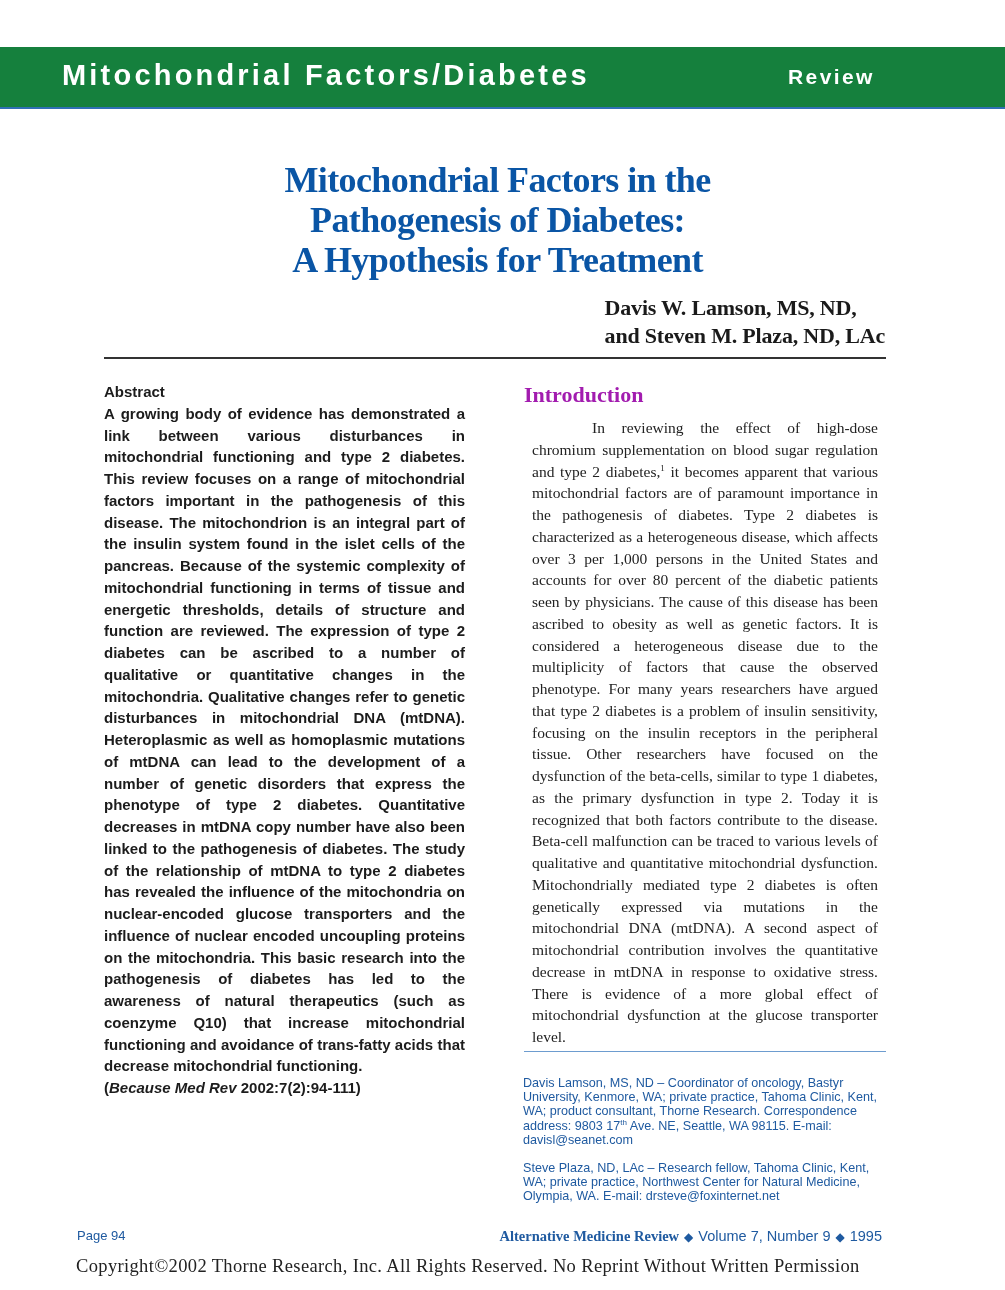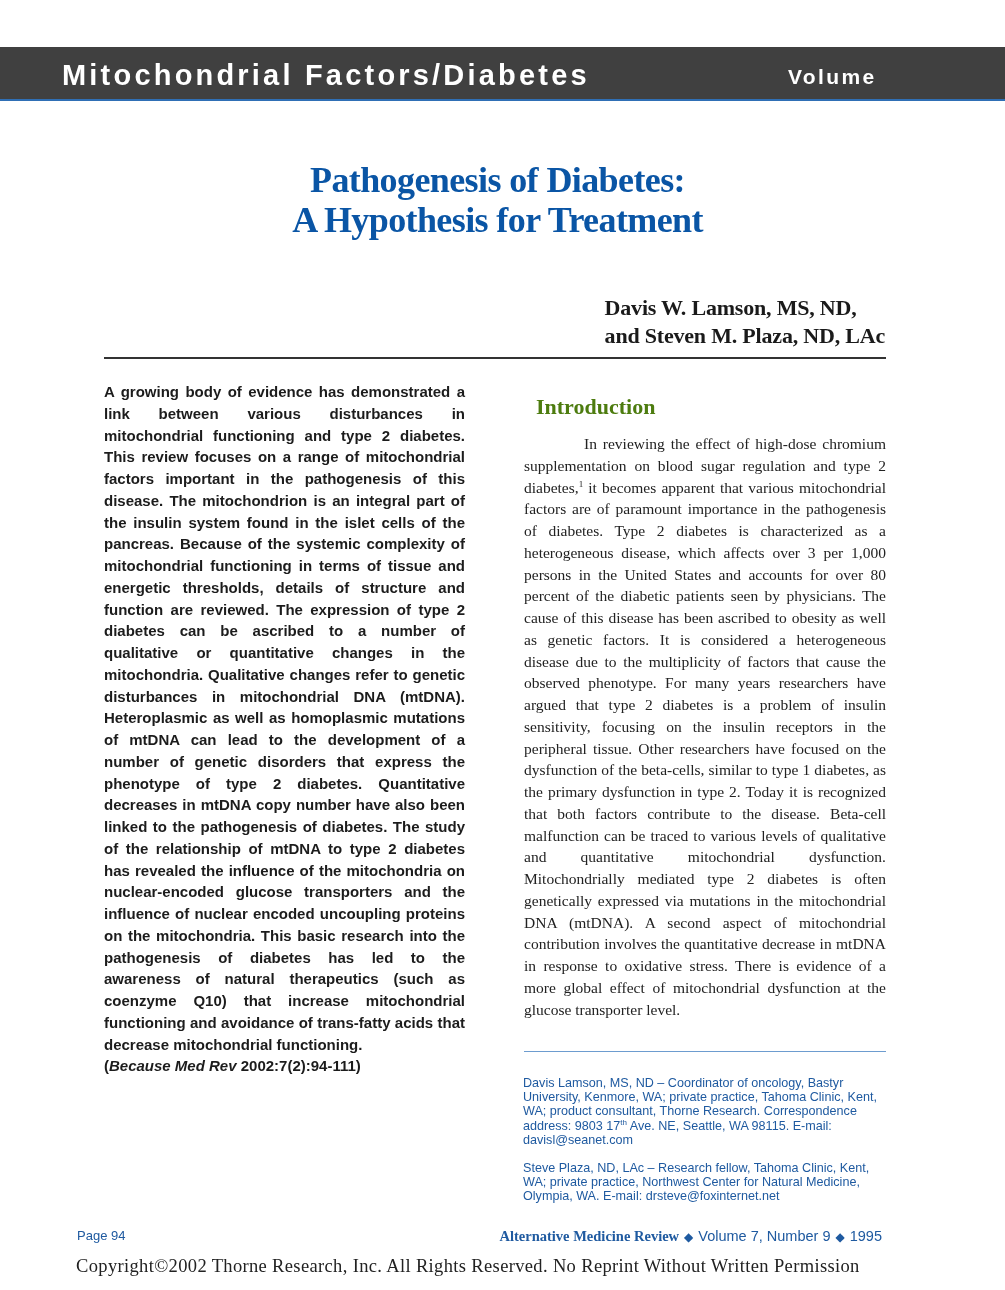--- a/index.html
+++ b/index.html
@@ -1,20 +1,20 @@
 <!DOCTYPE html>
 <html><head>
 <meta charset="utf-8">
 <style>
   html, body { margin: 0; padding: 0; background: #ffffff; }
   body { width: 1005px; height: 1290px; position: relative; overflow: hidden; }
 
   .band {
-    position: absolute; left: 0; top: 47px; width: 1005px; height: 54px;
-    background: #404040;
+    position: absolute; left: 0; top: 47px; width: 1005px; height: 62px;
+    background: #15803d;
     border-bottom: 2px solid #2f6fb5;
     box-sizing: border-box;
   }
   .band-title {
     position: absolute; left: 62px; top: 12px;
     font-family: "Liberation Sans", sans-serif; font-weight: bold;
     font-size: 29px; letter-spacing: 3.2px; color: #ffffff;
     white-space: nowrap;
   }
   .band-review {
@@ -51,24 +51,24 @@
   .abstract-body { margin: 0; text-align: justify; }
   .abstract-cite { margin: 0; }
   .abstract-cite i { font-style: italic; }
 
   .intro {
     position: absolute; left: 524px; top: 381px; width: 362px;
     font-family: "Liberation Serif", serif;
     font-size: 15.5px; line-height: 21.75px; color: #222222;
   }
   .intro-heading {
-    margin: 12px; font-weight: bold; font-size: 22px; line-height: 28px;
-    color: #4d7c0f;
+    margin: 0; font-weight: bold; font-size: 22px; line-height: 28px;
+    color: #a21caf;
   }
-  .intro-body { margin: 0; text-align: justify; text-indent: 60px; }
+  .intro-body { margin: 8px; text-align: justify; text-indent: 60px; }
   .intro-body sup { font-size: 9px; line-height: 0; }
 
   .aff-rule {
     position: absolute; left: 524px; top: 1051px; width: 362px; height: 1px;
     background: #6d9ccf;
   }
   .aff {
     position: absolute; left: 523px; width: 362px;
     font-family: "Liberation Sans", sans-serif;
     font-size: 12.6px; line-height: 14.2px; color: #1f5aa0; margin-top: 8px;
@@ -92,36 +92,38 @@
     position: absolute; left: 76px; top: 1256px; white-space: nowrap;
     font-family: "Liberation Serif", serif; font-size: 18.5px; color: #222222;
     letter-spacing: 0.35px;
   }
 </style>
 </head>
 <body>
 
 <div class="band">
   <div class="band-title">Mitochondrial Factors/Diabetes</div>
-  <div class="band-review">Volume</div>
+  <div class="band-review">Review</div>
 </div>
 
 <div class="title">
+  <div>Mitochondrial Factors in the</div>
   <div>Pathogenesis of Diabetes:</div>
   <div>A Hypothesis for Treatment</div>
 </div>
 
 <div class="authors">
   <div>Davis W. Lamson, MS, ND,</div>
   <div>and Steven M. Plaza, ND, LAc</div>
 </div>
 
 <div class="top-rule"></div>
 
 <div class="abstract">
+  <p class="abstract-heading">Abstract</p>
   <p class="abstract-body">A growing body of evidence has demonstrated a link between various disturbances in mitochondrial functioning and type 2 diabetes. This review focuses on a range of mitochondrial factors important in the pathogenesis of this disease. The mitochondrion is an integral part of the insulin system found in the islet cells of the pancreas. Because of the systemic complexity of mitochondrial functioning in terms of tissue and energetic thresholds, details of structure and function are reviewed. The expression of type 2 diabetes can be ascribed to a number of qualitative or quantitative changes in the mitochondria. Qualitative changes refer to genetic disturbances in mitochondrial DNA (mtDNA). Heteroplasmic as well as homoplasmic mutations of mtDNA can lead to the development of a number of genetic disorders that express the phenotype of type 2 diabetes. Quantitative decreases in mtDNA copy number have also been linked to the pathogenesis of diabetes. The study of the relationship of mtDNA to type 2 diabetes has revealed the influence of the mitochondria on nuclear-encoded glucose transporters and the influence of nuclear encoded uncoupling proteins on the mitochondria. This basic research into the pathogenesis of diabetes has led to the awareness of natural therapeutics (such as coenzyme Q10) that increase mitochondrial functioning and avoidance of trans-fatty acids that decrease mitochondrial functioning.</p>
   <p class="abstract-cite"><span>(</span><i>Because Med Rev</i><span> 2002:7(2):94-111)</span></p>
 </div>
 
 <div class="intro">
   <p class="intro-heading">Introduction</p>
   <p class="intro-body"><span>In reviewing the effect of high-dose chromium supplementation on blood sugar regulation and type 2 diabetes,</span><sup>1</sup><span> it becomes apparent that various mitochondrial factors are of paramount importance in the pathogenesis of diabetes. Type 2 diabetes is characterized as a heterogeneous disease, which affects over 3 per 1,000 persons in the United States and accounts for over 80 percent of the diabetic patients seen by physicians. The cause of this disease has been ascribed to obesity as well as genetic factors. It is considered a heterogeneous disease due to the multiplicity of factors that cause the observed phenotype. For many years researchers have argued that type 2 diabetes is a problem of insulin sensitivity, focusing on the insulin receptors in the peripheral tissue. Other researchers have focused on the dysfunction of the beta-cells, similar to type 1 diabetes, as the primary dysfunction in type 2. Today it is recognized that both factors contribute to the disease. Beta-cell malfunction can be traced to various levels of qualitative and quantitative mitochondrial dysfunction. Mitochondrially mediated type 2 diabetes is often genetically expressed via mutations in the mitochondrial DNA (mtDNA). A second aspect of mitochondrial contribution involves the quantitative decrease in mtDNA in response to oxidative stress. There is evidence of a more global effect of mitochondrial dysfunction at the glucose transporter level.</span></p>
 </div>
 
 <div class="aff-rule"></div>

